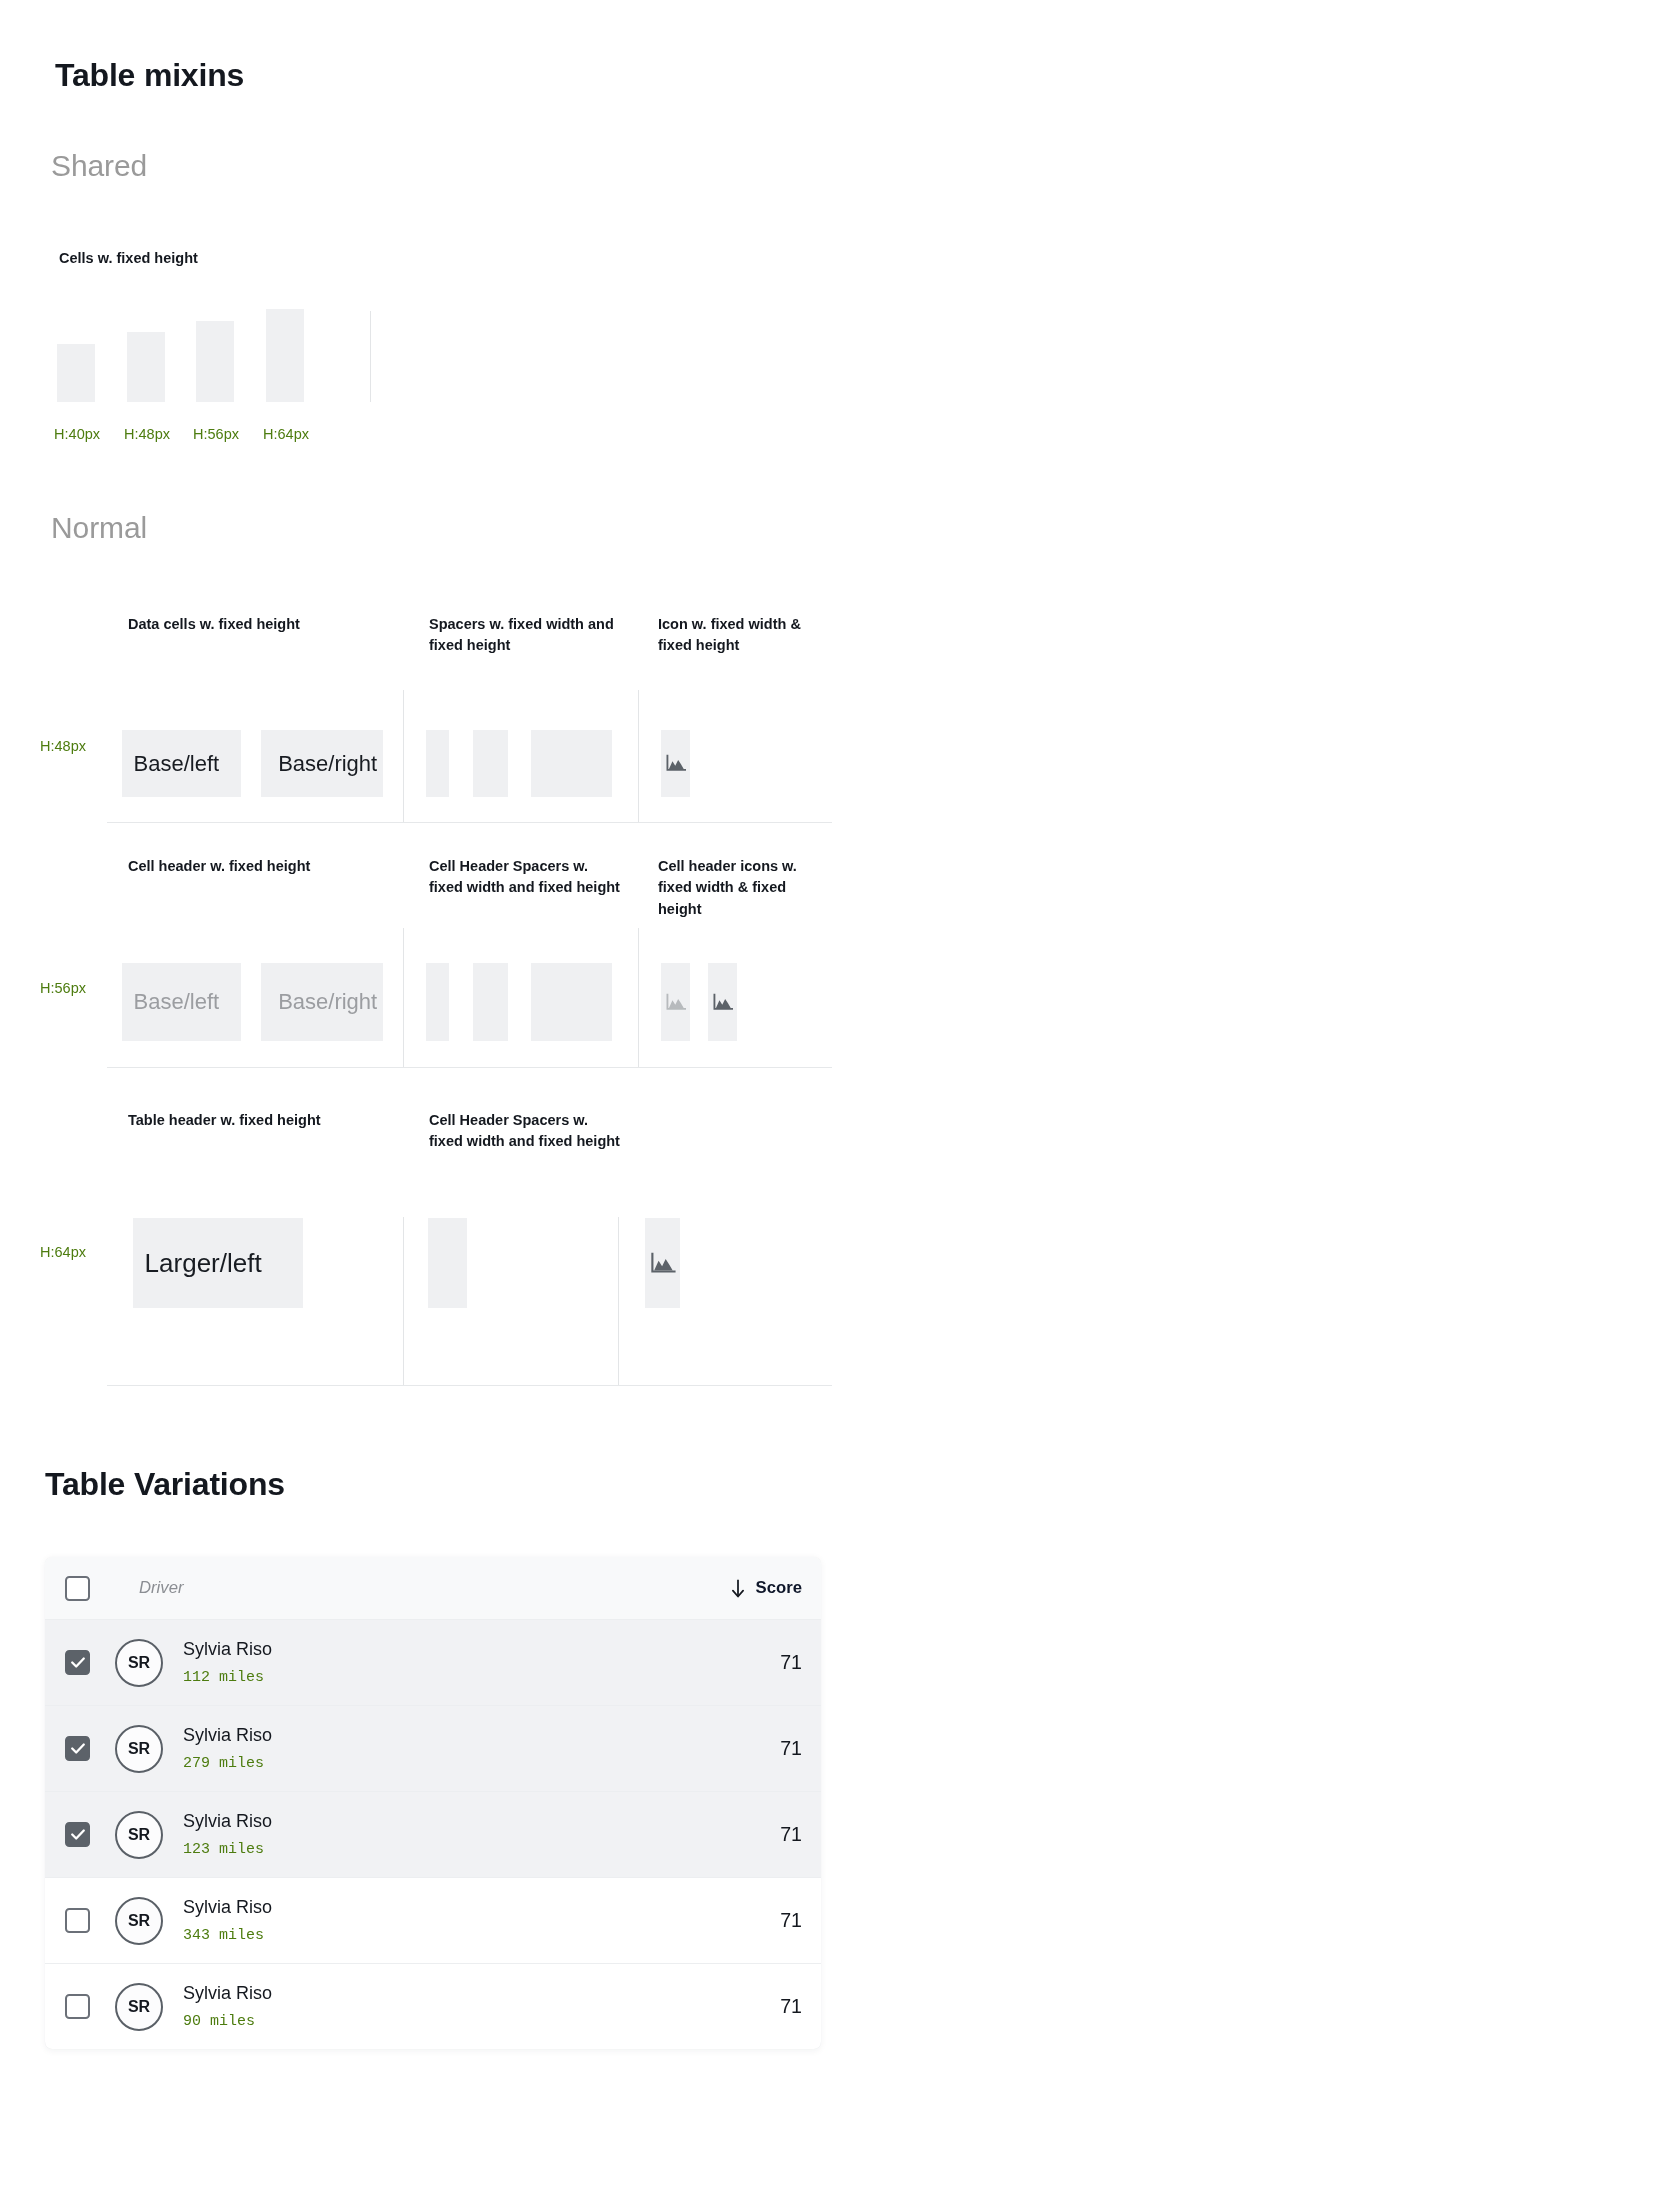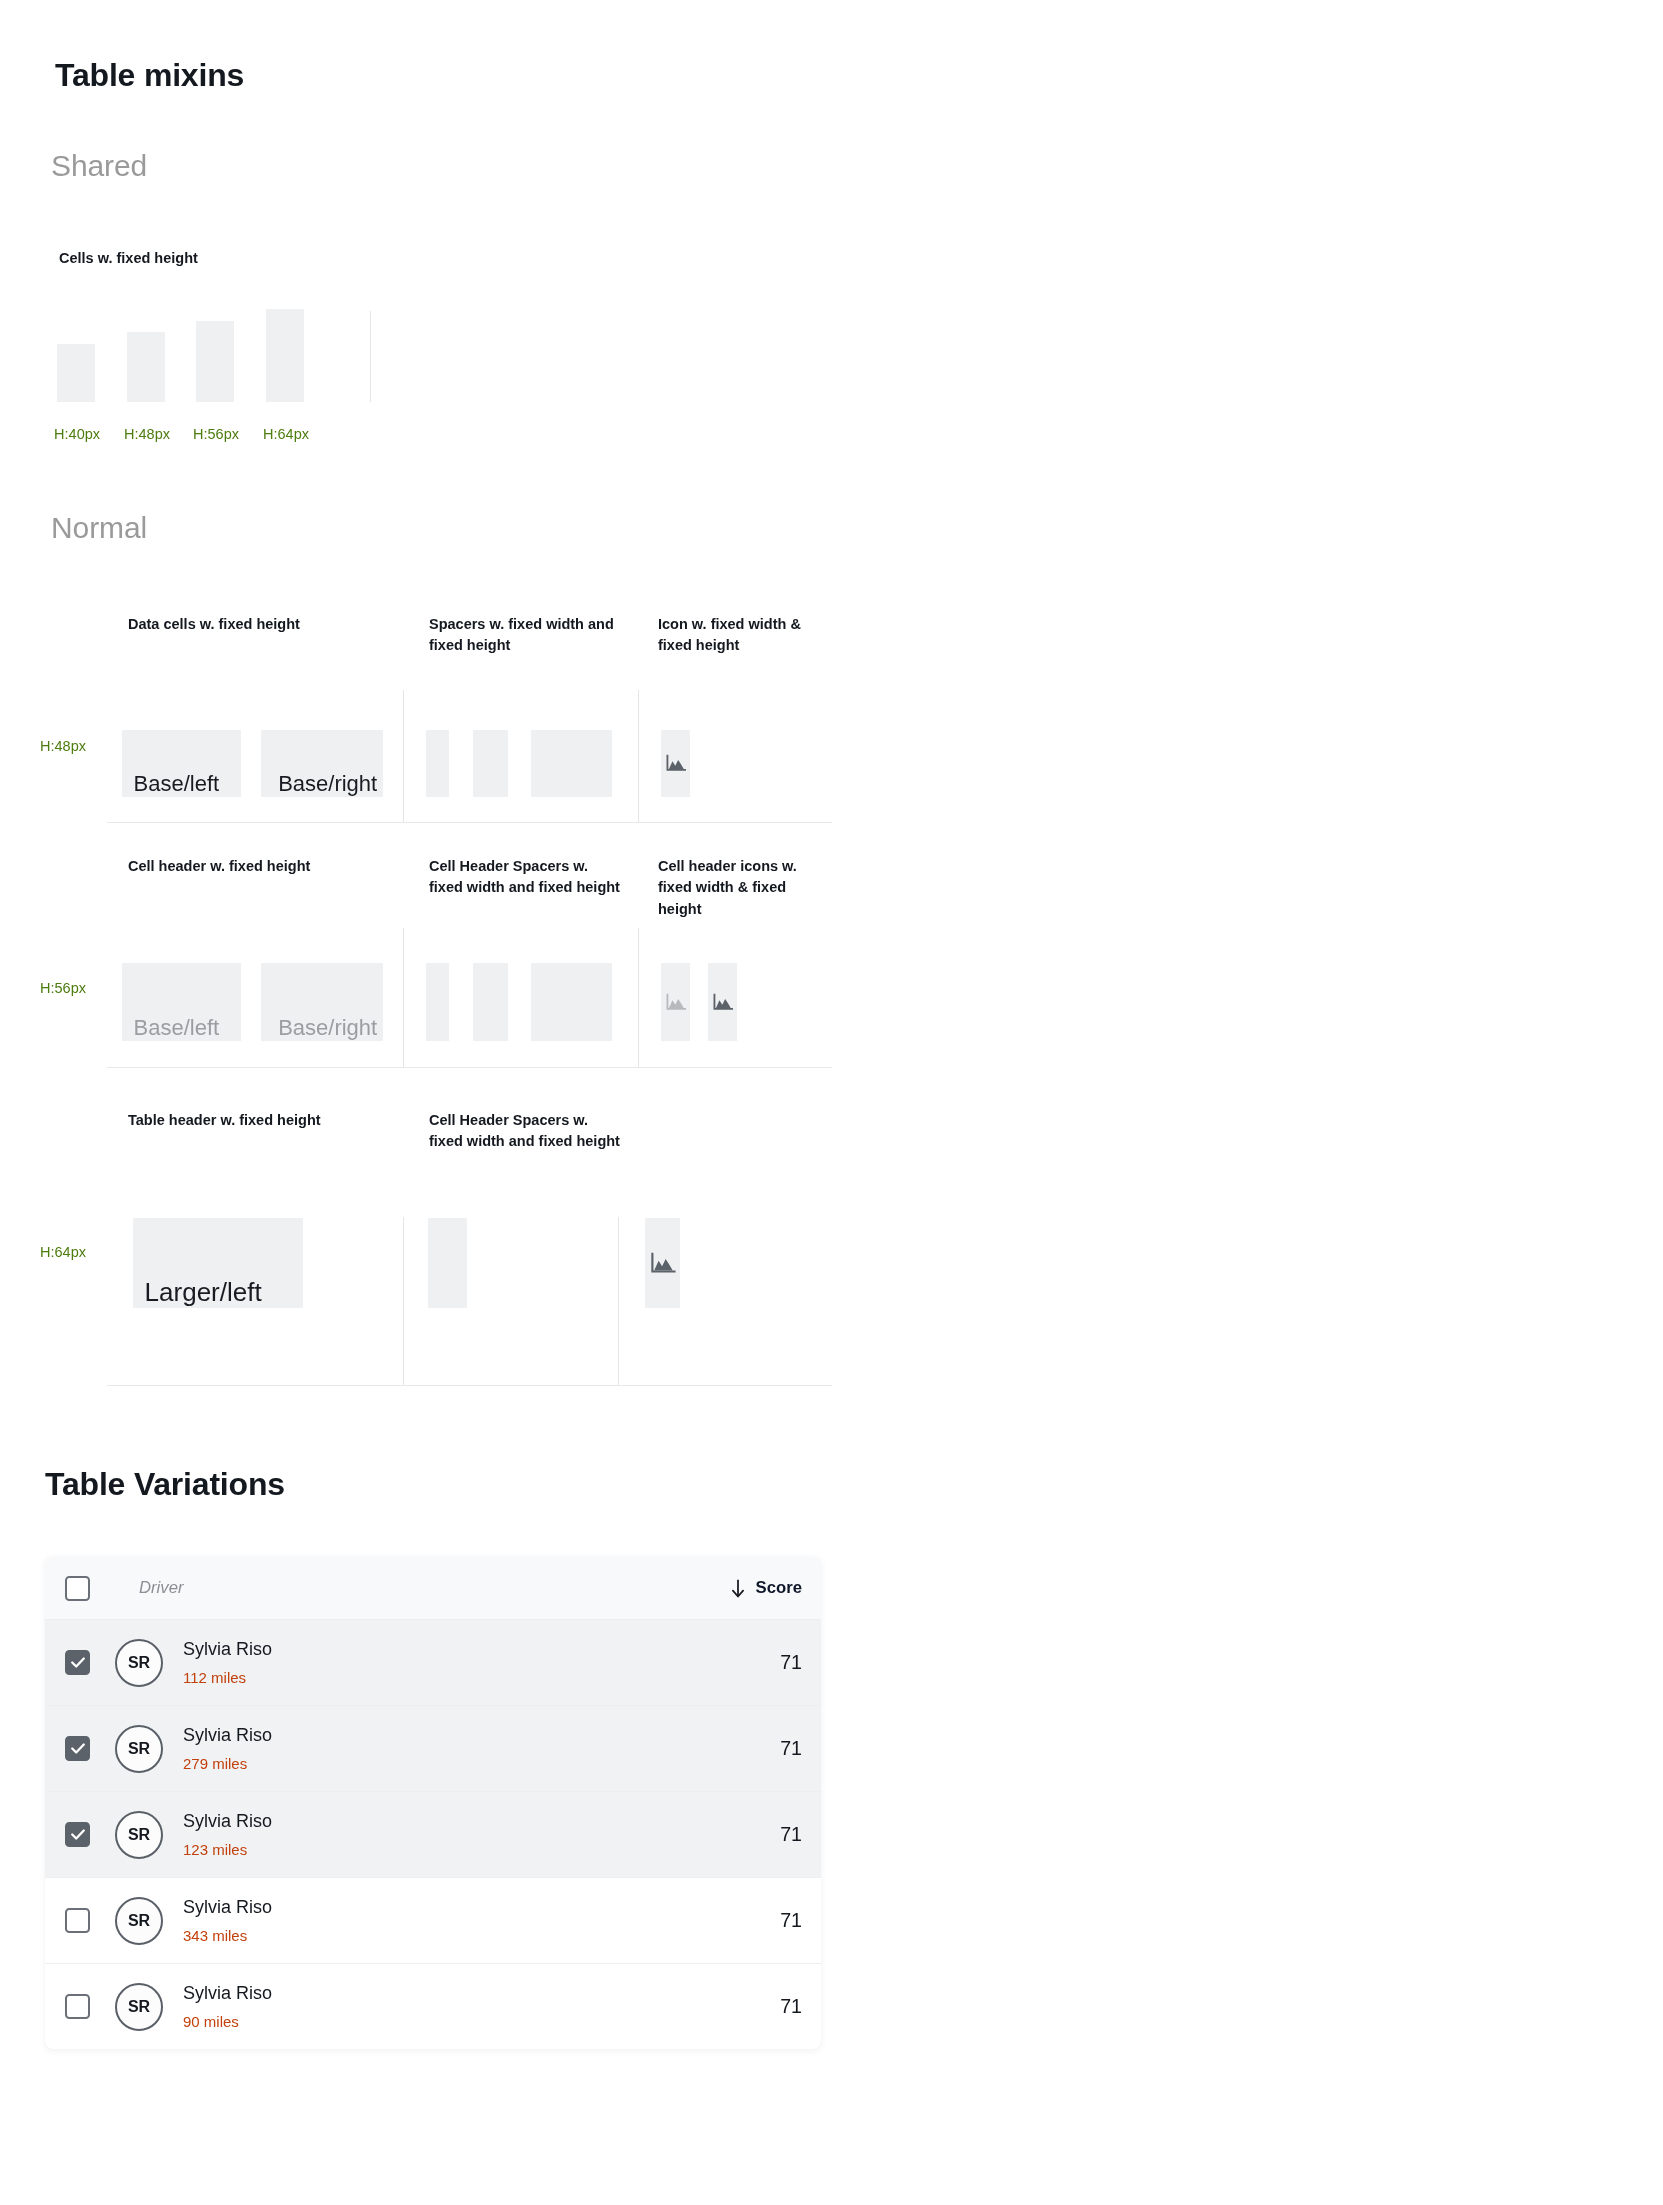--- a/index.html
+++ b/index.html
@@ -36,21 +36,21 @@
     font-weight:400;
     color:#4d7c0f;
     white-space:nowrap;
   }
 
   
   .swatch { background:#eff0f2; }
   .cellbox {
     background:#eff0f2;
     display:flex;
-    align-items:flex-end;
+    align-items:center;
     font-size:22px;
     color:#181c22;
     box-sizing:border-box;
   }
   .cellbox.left  { justify-content:flex-start; padding-left:11.6px; }
   .cellbox.right { justify-content:flex-end;  padding-right:5.8px;  }
   .cellbox.muted { color:#9b9da1; }
   .cellbox.larger { font-size:26px; }
 
   .vline { background:#e3e5e7; width:1.4px; }
@@ -115,21 +115,21 @@
     border:2.2px solid #5a6067;
     background:#fcfcfd;
     display:flex; align-items:center; justify-content:center;
     font-size:16px; font-weight:700; color:#14181f;
     margin-left:25px;
     box-sizing:border-box;
     flex:none;
   }
   .namewrap { margin-left:20px; display:flex; flex-direction:column; gap:9px; }
   .tname { font-size:18px; color:#14181f; line-height:1.15; }
-  .tsub  { font-size:15px; color:#c2410c; line-height:1.15; }
+  .tsub  { font-size:15px; color:#4d7c0f; line-height:1.15;font-family:Liberation Mono, monospace; }
   .tscore { font-size:19.6px; color:#14181f; font-weight:400; }
 
   
   .chk {
     width:25px; height:25px;
     border-radius:4.3px;
     border:2.2px solid #6b7078;
     box-sizing:border-box;
     background:#ffffff;
     flex:none;

